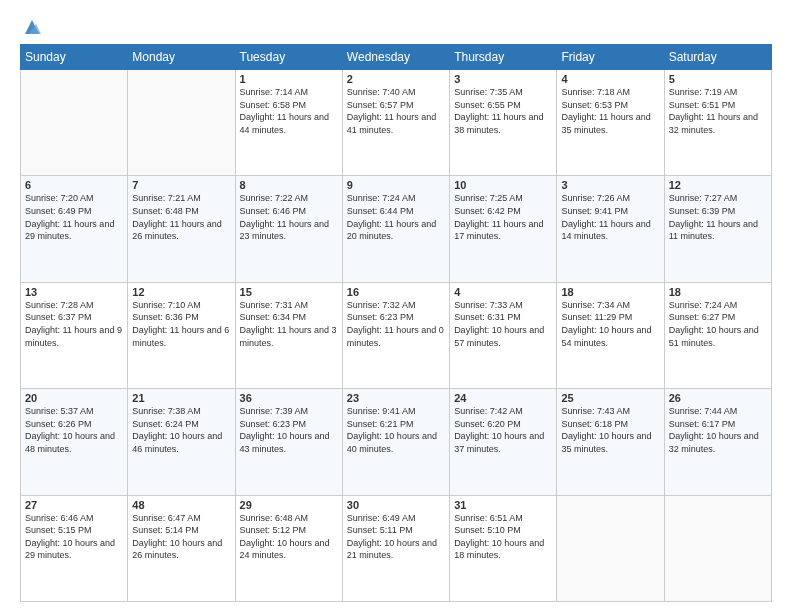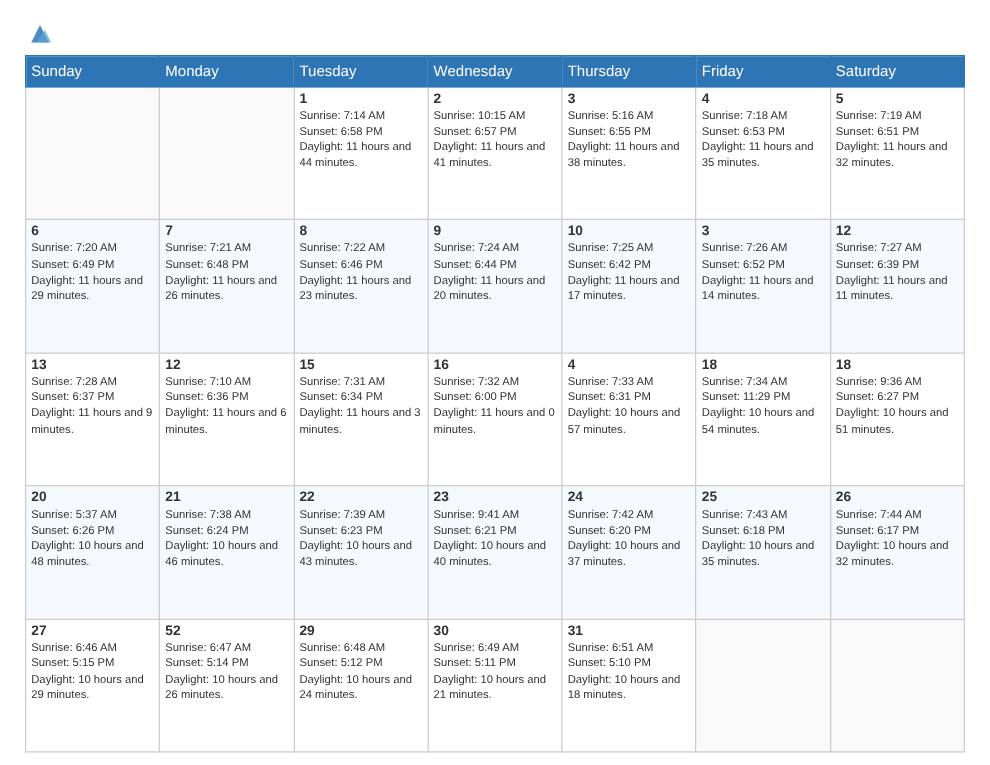--- a/index.html
+++ b/index.html
@@ -133,27 +133,27 @@
           <td class="empty"></td>
           <td class="empty"></td>
           <td>
             <span class="day-number">1</span>
             <div class="day-info">Sunrise: 7:14 AM
 Sunset: 6:58 PM
 Daylight: 11 hours and 44 minutes.</div>
           </td>
           <td>
             <span class="day-number">2</span>
-            <div class="day-info">Sunrise: 10:15 AM
+            <div class="day-info">Sunrise: 7:40 AM
 Sunset: 6:57 PM
 Daylight: 11 hours and 41 minutes.</div>
           </td>
           <td>
             <span class="day-number">3</span>
-            <div class="day-info">Sunrise: 5:16 AM
+            <div class="day-info">Sunrise: 7:35 AM
 Sunset: 6:55 PM
 Daylight: 11 hours and 38 minutes.</div>
           </td>
           <td>
             <span class="day-number">4</span>
             <div class="day-info">Sunrise: 7:18 AM
 Sunset: 6:53 PM
 Daylight: 11 hours and 35 minutes.</div>
           </td>
           <td>
@@ -190,21 +190,21 @@
           </td>
           <td>
             <span class="day-number">10</span>
             <div class="day-info">Sunrise: 7:25 AM
 Sunset: 6:42 PM
 Daylight: 11 hours and 17 minutes.</div>
           </td>
           <td>
             <span class="day-number">3</span>
             <div class="day-info">Sunrise: 7:26 AM
-Sunset: 6:52 PM
+Sunset: 9:41 PM
 Daylight: 11 hours and 14 minutes.</div>
           </td>
           <td>
             <span class="day-number">12</span>
             <div class="day-info">Sunrise: 7:27 AM
 Sunset: 6:39 PM
 Daylight: 11 hours and 11 minutes.</div>
           </td>
         </tr>
         <tr>
@@ -222,57 +222,57 @@
           </td>
           <td>
             <span class="day-number">15</span>
             <div class="day-info">Sunrise: 7:31 AM
 Sunset: 6:34 PM
 Daylight: 11 hours and 3 minutes.</div>
           </td>
           <td>
             <span class="day-number">16</span>
             <div class="day-info">Sunrise: 7:32 AM
-Sunset: 6:00 PM
+Sunset: 6:23 PM
 Daylight: 11 hours and 0 minutes.</div>
           </td>
           <td>
             <span class="day-number">4</span>
             <div class="day-info">Sunrise: 7:33 AM
 Sunset: 6:31 PM
 Daylight: 10 hours and 57 minutes.</div>
           </td>
           <td>
             <span class="day-number">18</span>
             <div class="day-info">Sunrise: 7:34 AM
 Sunset: 11:29 PM
 Daylight: 10 hours and 54 minutes.</div>
           </td>
           <td>
             <span class="day-number">18</span>
-            <div class="day-info">Sunrise: 9:36 AM
+            <div class="day-info">Sunrise: 7:24 AM
 Sunset: 6:27 PM
 Daylight: 10 hours and 51 minutes.</div>
           </td>
         </tr>
         <tr>
           <td>
             <span class="day-number">20</span>
             <div class="day-info">Sunrise: 5:37 AM
 Sunset: 6:26 PM
 Daylight: 10 hours and 48 minutes.</div>
           </td>
           <td>
             <span class="day-number">21</span>
             <div class="day-info">Sunrise: 7:38 AM
 Sunset: 6:24 PM
 Daylight: 10 hours and 46 minutes.</div>
           </td>
           <td>
-            <span class="day-number">22</span>
+            <span class="day-number">36</span>
             <div class="day-info">Sunrise: 7:39 AM
 Sunset: 6:23 PM
 Daylight: 10 hours and 43 minutes.</div>
           </td>
           <td>
             <span class="day-number">23</span>
             <div class="day-info">Sunrise: 9:41 AM
 Sunset: 6:21 PM
 Daylight: 10 hours and 40 minutes.</div>
           </td>
@@ -296,21 +296,21 @@
           </td>
         </tr>
         <tr>
           <td>
             <span class="day-number">27</span>
             <div class="day-info">Sunrise: 6:46 AM
 Sunset: 5:15 PM
 Daylight: 10 hours and 29 minutes.</div>
           </td>
           <td>
-            <span class="day-number">52</span>
+            <span class="day-number">48</span>
             <div class="day-info">Sunrise: 6:47 AM
 Sunset: 5:14 PM
 Daylight: 10 hours and 26 minutes.</div>
           </td>
           <td>
             <span class="day-number">29</span>
             <div class="day-info">Sunrise: 6:48 AM
 Sunset: 5:12 PM
 Daylight: 10 hours and 24 minutes.</div>
           </td>

